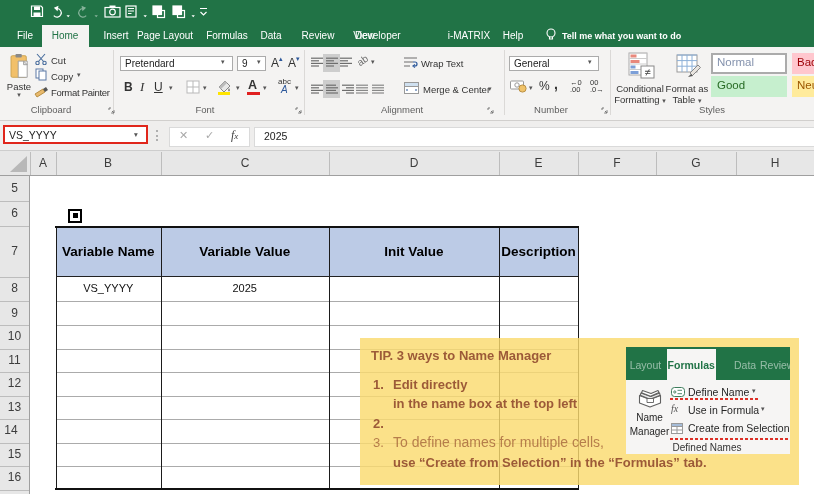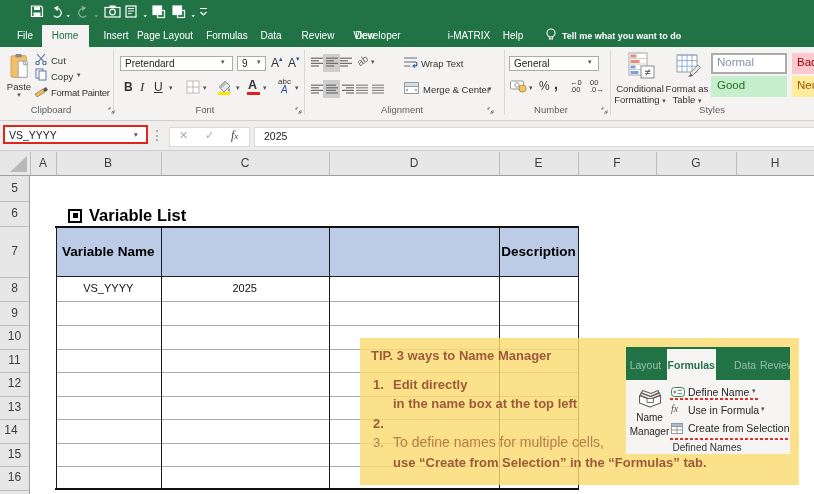--- a/index.html
+++ b/index.html
@@ -62,26 +62,27 @@
 <div class="a" style="left:56px;top:225.5px;width:522px;height:51px;background:#bccbe6"></div>
 <div class="a" style="left:56px;top:225.5px;width:1px;height:264px;background:#1b1b1b"></div>
 <div class="a" style="left:160.5px;top:225.5px;width:1px;height:264px;background:#1b1b1b"></div>
 <div class="a" style="left:329px;top:225.5px;width:1px;height:264px;background:#1b1b1b"></div>
 <div class="a" style="left:499px;top:225.5px;width:1px;height:264px;background:#1b1b1b"></div>
 <div class="a" style="left:578px;top:225.5px;width:1px;height:264px;background:#1b1b1b"></div>
 <div class="a" style="left:55px;top:225.5px;width:524px;height:2px;background:#111"></div>
 <div class="a" style="left:56px;top:275.5px;width:522px;height:1px;background:#222"></div>
 <div class="a" style="left:55px;top:487.5px;width:524px;height:2px;background:#111"></div>
 <div class="t" style="left:56px;top:243.5px;width:104.5px;text-align:center;font-size:13.5px;font-weight:bold;color:#000">Variable Name</div>
+<div class="t" style="left:160.5px;top:243.5px;width:168.5px;text-align:center;font-size:13.5px;font-weight:bold;color:#000">Variable Value</div>
+<div class="t" style="left:329px;top:243.5px;width:170px;text-align:center;font-size:13.5px;font-weight:bold;color:#000">Init Value</div>
 <div class="t" style="left:499px;top:243.5px;width:79px;text-align:center;font-size:13.5px;font-weight:bold;color:#000">Description</div>
 <div class="t" style="left:56px;top:282px;width:104.5px;text-align:center;font-size:11px;color:#111">VS_YYYY</div>
 <div class="t" style="left:160.5px;top:282px;width:168.5px;text-align:center;font-size:11px;color:#111">2025</div>
 <div class="a" style="left:68px;top:208.5px;width:14px;height:14px;border:2px solid #000;box-sizing:border-box;background:#fff"></div>
 <div class="a" style="left:72.5px;top:213px;width:5px;height:5px;background:#000"></div>
-<div class="t" style="left:89px;top:206px;font-size:16.5px;font-weight:bold;color:#000">Variable List</div>
 <div class="a" style="left:359.5px;top:338px;width:439px;height:147px;background:rgba(250,219,111,0.82)"></div>
 <div class="t" style="left:371px;top:348px;font-size:13px;font-weight:bold;color:#9c5a38">TIP. 3 ways to Name Manager</div>
 <div class="t" style="left:373px;top:376.5px;font-size:13px;font-weight:bold;color:#9c5a38">1.</div>
 <div class="t" style="left:393px;top:376.5px;font-size:13px;font-weight:bold;color:#9c5a38">Edit directly</div>
 <div class="t" style="left:393px;top:396px;font-size:13px;font-weight:bold;color:#9c5a38">in the name box at the top left</div>
 <div class="t" style="left:373px;top:415.5px;font-size:13px;font-weight:bold;color:#9c5a38">2.</div>
 <div class="t" style="left:373px;top:435px;font-size:13px;color:rgba(163,98,58,0.78)">3.</div>
 <div class="t" style="left:393px;top:434px;font-size:14px;color:rgba(163,98,58,0.78)">To define names for multiple cells,</div>
 <div class="t" style="left:393px;top:455px;font-size:13px;font-weight:bold;color:#9c5a38">use “Create from Selection” in the “Formulas” tab.</div>
 <div class="a" style="left:626px;top:347px;width:164px;height:107px;overflow:hidden;background:#f6f5f4">

